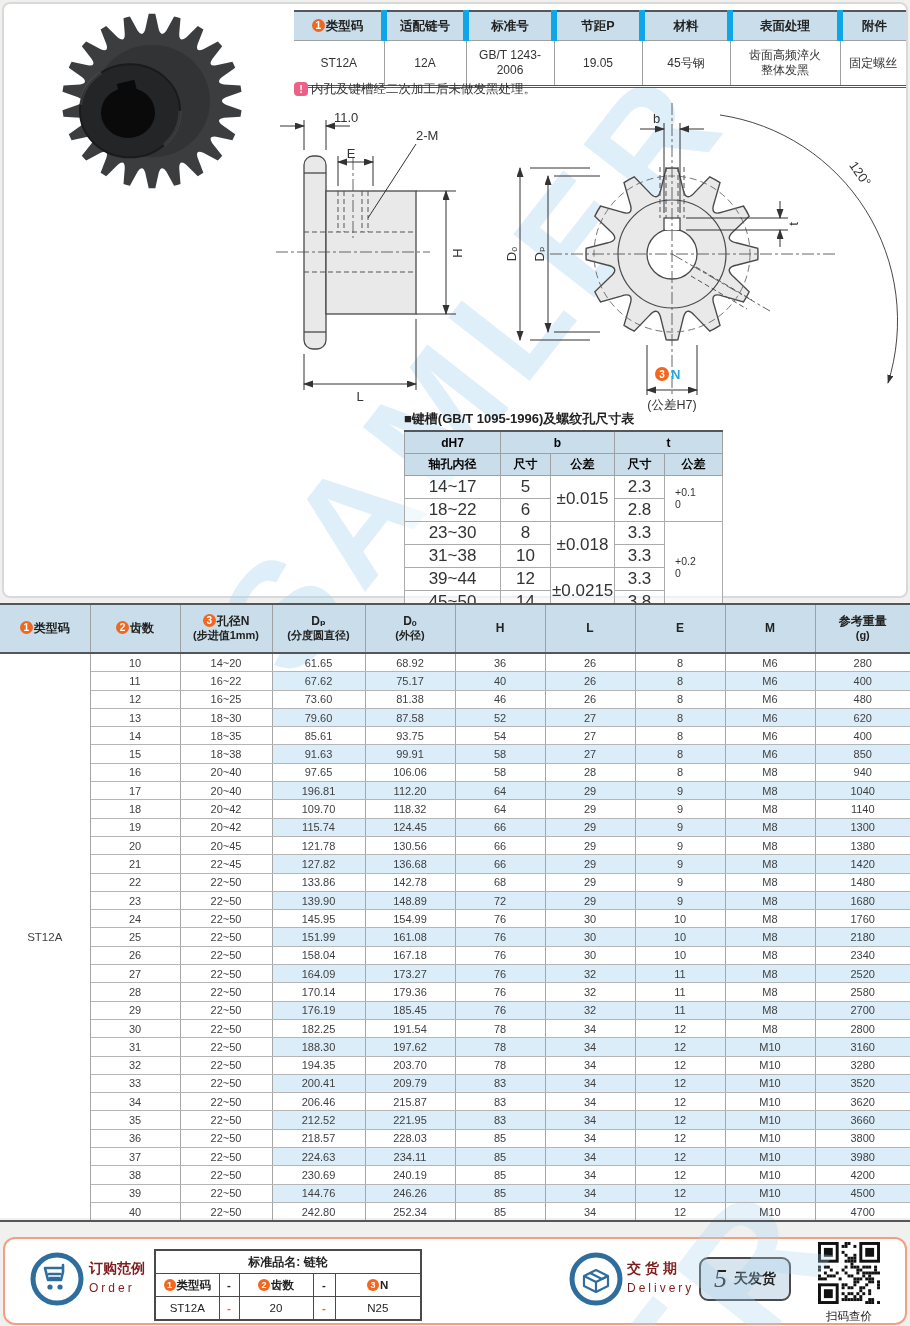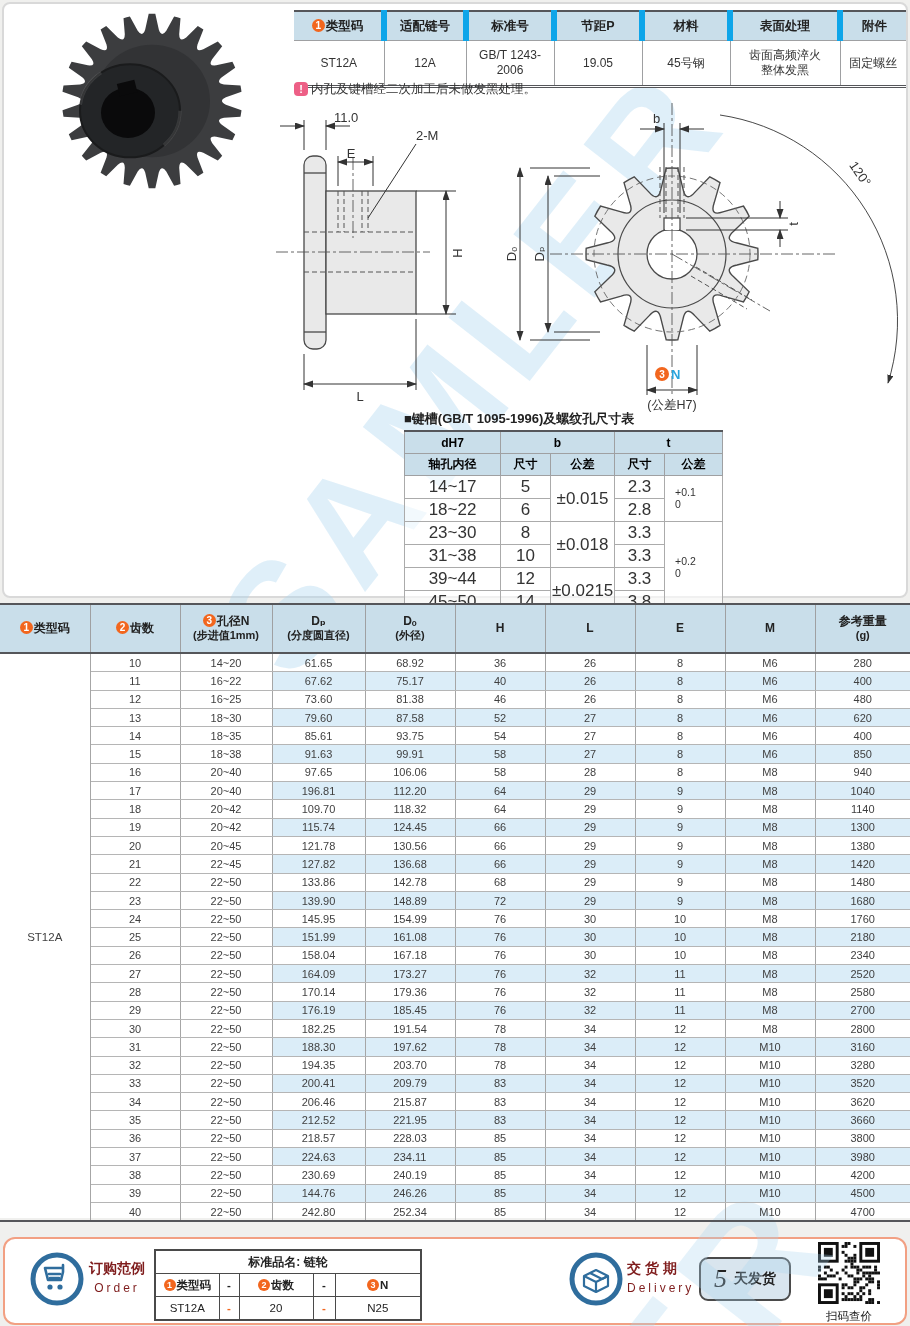--- a/index.html
+++ b/index.html
@@ -40,21 +40,21 @@
   .main-table tbody{border-bottom:2.5px solid #55565A;}
   .main-table td{font-size:11px;color:#3F3F3F;text-align:center;height:17.3px;padding:0;border-left:1px solid #A6A6A6;border-right:1px solid #A6A6A6;border-bottom:1px solid #B5B5B5;background:transparent;}
   .main-table td.alt{background:rgba(176,216,240,0.45);}
   .main-table td.type-cell{border-bottom:none;font-size:11.5px;}
   .main-table th:first-child,.main-table td:first-child{border-left:none;}
   .main-table th:last-child,.main-table td:last-child{border-right:none;}
   .h2{font-weight:bold;font-size:11px;}
   
   .circle-icon{position:absolute;width:54px;height:54px;}
   .two-title{position:absolute;font-size:14px;font-weight:bold;color:#7f1d1d;line-height:1.5;}
-  .two-title .en{font-size:12px;font-weight:normal;letter-spacing:3px;text-align:center;}
+  .two-title .en{font-size:12px;font-weight:normal;letter-spacing:3px;}
   .order-table{position:absolute;left:149px;top:10px;border-collapse:collapse;table-layout:fixed;background:#fff;}
   .order-table td{border:1px solid #4A4A4A;font-size:11.5px;text-align:center;height:20px;color:#222;}
   .order-table .ttl{font-weight:bold;font-size:12px;}
   .order-table .hdr{font-weight:bold;}
   .order-table .dash-o{color:#F2661E;font-weight:bold;}
   .order-table{border:2px solid #4A4A4A;padding-left:32px;}
   .days-box{position:absolute;left:694px;top:18px;width:88px;height:40px;background:#D9E5EE;border:2px solid #4A4A4A;border-radius:9px;display:flex;align-items:center;justify-content:center;gap:7px;}
   .days-box .num{font-size:26px;font-style:italic;font-family:"Liberation Serif","DejaVu Serif",serif;color:#222;}
   .days-box .lbl{font-size:14px;font-weight:bold;color:#222;}
   .qr-wrap{position:absolute;left:812px;top:3px;width:64px;text-align:center;}

